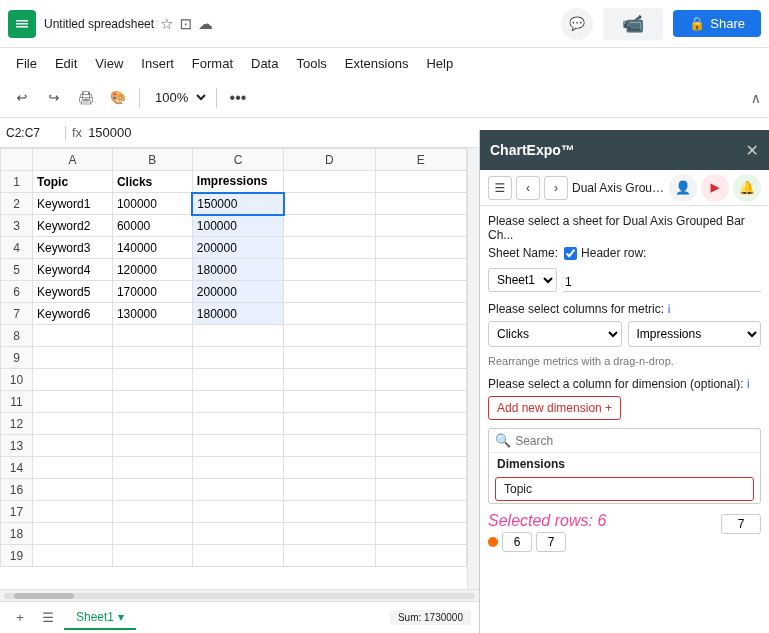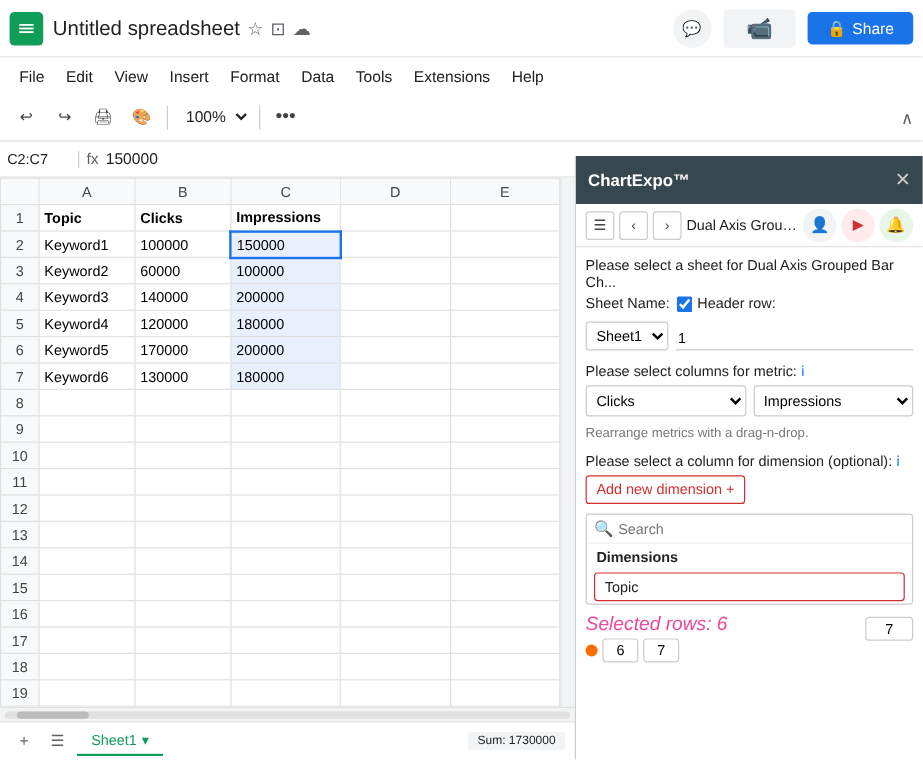--- a/index.html
+++ b/index.html
@@ -2,21 +2,21 @@
 <html><head>
   <meta charset="utf-8">
   <style>
     * { box-sizing: border-box; margin: 0; padding: 0; }
     body { font-family: Arial, sans-serif; font-size: 13px; background: #fff; width: 769px; height: 633px; overflow: hidden; }
 
     
     .top-bar { display: flex; align-items: center; padding: 4px 8px; height: 48px; background: #fff; border-bottom: 1px solid #e0e0e0; }
     .app-icon { width: 28px; height: 28px; background: #0f9d58; border-radius: 4px; display: flex; align-items: center; justify-content: center; margin-right: 8px; flex-shrink: 0; }
     .app-icon svg { width: 18px; height: 18px; }
-    .doc-title { font-size: 17px; color: #202124; margin-right: 6px; }
+    .doc-title { font-size: 12px; color: #202124; margin-right: 6px; }
     .title-icons { display: flex; gap: 6px; align-items: center; color: #5f6368; }
     .title-icons span { cursor: pointer; font-size: 15px; }
     .spacer { flex: 1; }
     .top-right { display: flex; align-items: center; gap: 10px; }
     .chat-icon { width: 32px; height: 32px; border-radius: 50%; background: #f1f3f4; display: flex; align-items: center; justify-content: center; cursor: pointer; }
     .meet-icon { width: 60px; height: 32px; border-radius: 4px; background: #f1f3f4; display: flex; align-items: center; justify-content: center; cursor: pointer; font-size: 11px; color: #333; }
     .share-btn { background: #1a73e8; color: #fff; border: none; border-radius: 4px; padding: 6px 16px; font-size: 13px; cursor: pointer; display: flex; align-items: center; gap: 5px; }
 
     
     .menu-bar { display: flex; align-items: center; padding: 2px 8px; height: 30px; background: #fff; gap: 2px; }
@@ -312,28 +312,20 @@
                 </tr>
                 <tr>
                   <td class="row-header">14</td>
                   <td></td>
                   <td></td>
                   <td></td>
                   <td></td>
                   <td></td>
                 </tr>
                 <tr>
-                  <td class="row-header">15</td>
-                  <td></td>
-                  <td></td>
-                  <td></td>
-                  <td></td>
-                  <td></td>
-                </tr>
-                <tr>
                   <td class="row-header">16</td>
                   <td></td>
                   <td></td>
                   <td></td>
                   <td></td>
                   <td></td>
                 </tr>
                 <tr>
                   <td class="row-header">17</td>
                   <td></td>

